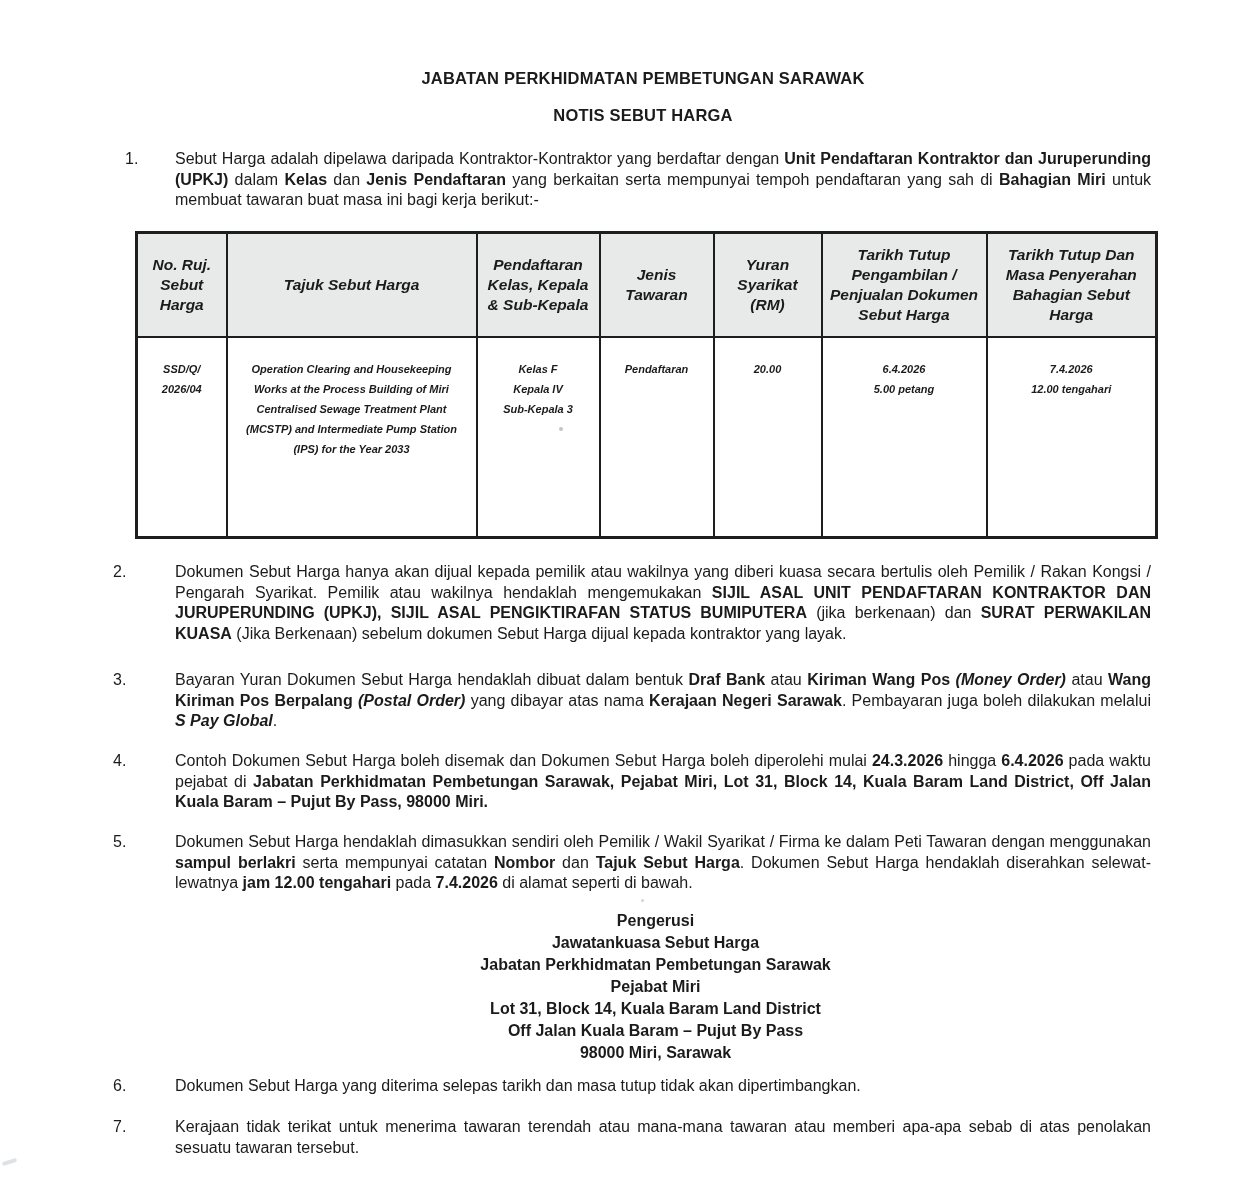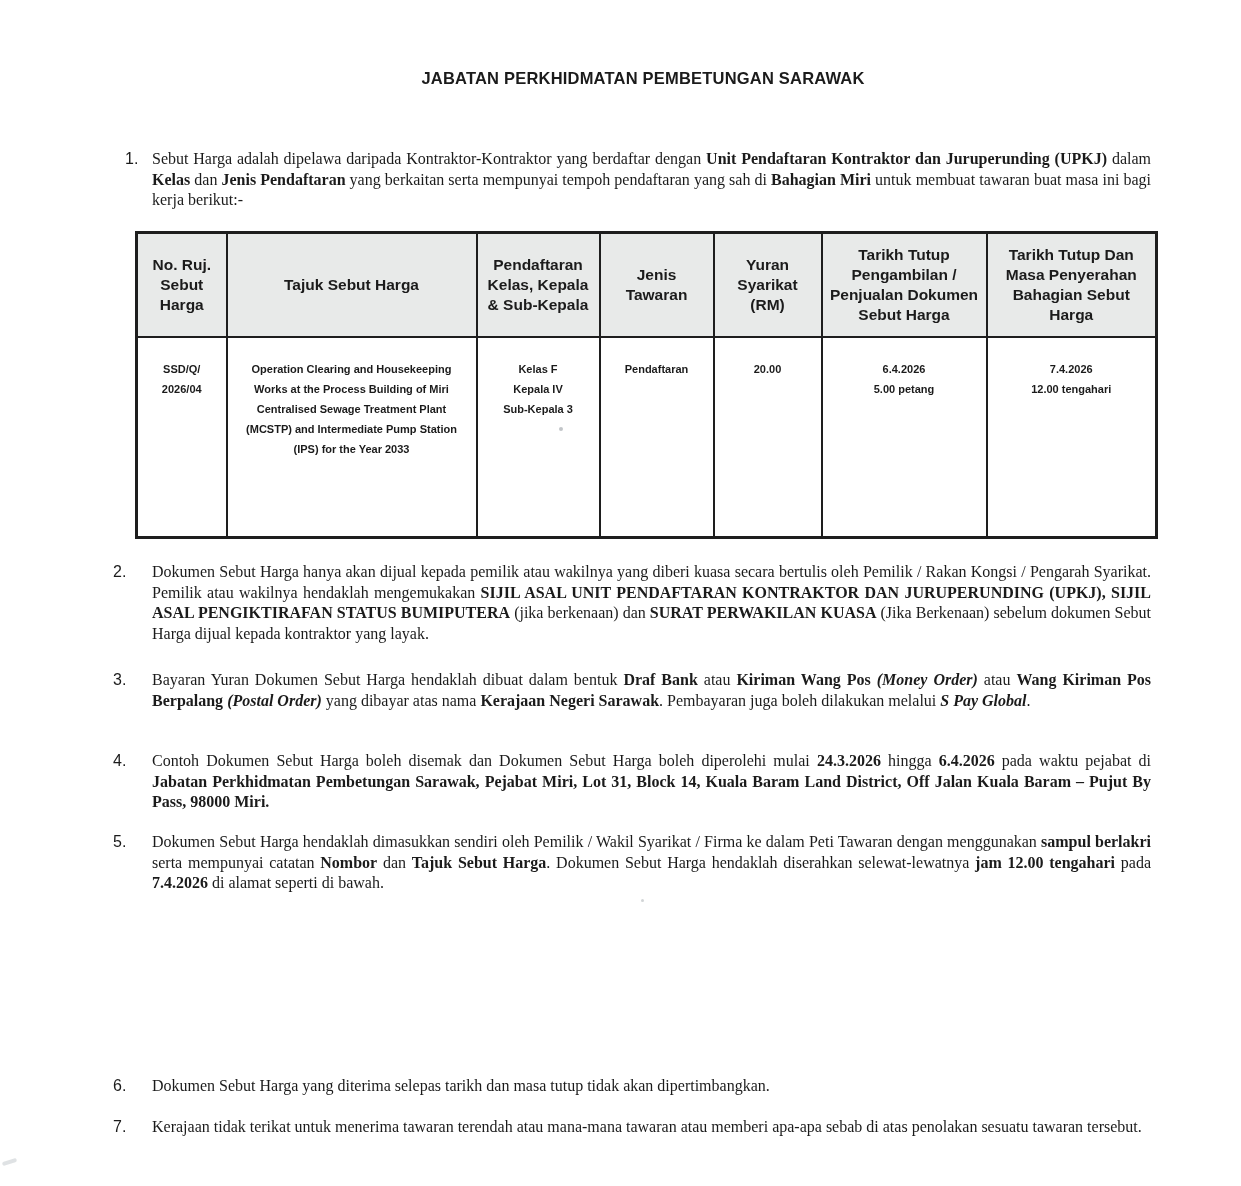--- a/index.html
+++ b/index.html
@@ -17,34 +17,34 @@
   .doc-title, .doc-subtitle {
     left:135px; right:90px; text-align:center;
     font-size:16.5px; font-weight:bold; letter-spacing:.2px;
   }
   .doc-title    { top:69px;  }
   .doc-subtitle { top:106px; }
 
   
   .clause { left:113px; right:90px; font-size:16px; line-height:20.6px; }
   .clause .num  { position:absolute; left:0; top:0; width:40px; }
-  .clause .body { margin-left:39px; text-align:justify;font-family:Liberation Serif, serif; }
+  .clause .body { margin-left:62px; text-align:justify; }
   .clause .body span.b { font-weight:bold; }
   .clause .body span.i { font-style:italic; }
   #c1 { top:149px; }
   #c1 .num { padding-left:12px; }
   #c2 { top:562px; }
   #c3 { top:670px; }
   #c4 { top:751px; }
   #c5 { top:832px; }
   #c6 { top:1076px; }
   #c7 { top:1117px; }
 
   
-  .table-wrap { top:231px; left:135px; width:861px; }
+  .table-wrap { top:231px; left:135px; width:861px;font-style:italic; }
   table.tender {
     width:1020px; border-collapse:collapse; table-layout:fixed;
     border:3px solid var(--border,#1e1e1e);
   }
   table.tender th, table.tender td {
     border:2px solid var(--border,#1e1e1e);
     font-weight:bold; text-align:center;
   }
   table.tender th {
     background:var(--header_bg,#e8eae9);
@@ -74,20 +74,21 @@
   .speck-1 { top:427px; left:559px; width:4px; height:4px; background:#8f969b; opacity:.55; border-radius:50%; }
   .speck-2 { top:899px; left:641px; width:3px; height:3px; background:#9aa0a5; opacity:.45; border-radius:50%; }
   .mark-1  { top:1160px; left:2px; width:15px; height:4px; background:#c9ced2; opacity:.6; border-radius:2px; transform:rotate(-18deg); }
 </style>
 </head>
 <body>
 
 <div class="page">
 
   <div class="abs doc-title">JABATAN PERKHIDMATAN PEMBETUNGAN SARAWAK</div>
+  <div class="abs doc-subtitle">NOTIS SEBUT HARGA</div>
 
   <div class="abs clause" id="c1">
     <span class="num">1.</span>
     <div class="body"><span>Sebut Harga adalah dipelawa daripada Kontraktor-Kontraktor yang berdaftar dengan </span><span class="b">Unit Pendaftaran Kontraktor dan Juruperunding (UPKJ)</span><span> dalam </span><span class="b">Kelas</span><span> dan </span><span class="b">Jenis Pendaftaran</span><span> yang berkaitan serta mempunyai tempoh pendaftaran yang sah di </span><span class="b">Bahagian Miri</span><span> untuk membuat tawaran buat masa ini bagi kerja berikut:-</span></div>
   </div>
 
   <div class="abs table-wrap">
     <table class="tender">
       <colgroup>
         <col class="c-ref">
@@ -136,20 +137,21 @@
   <div class="abs clause" id="c4">
     <span class="num">4.</span>
     <div class="body"><span>Contoh Dokumen Sebut Harga boleh disemak dan Dokumen Sebut Harga boleh diperolehi mulai </span><span class="b">24.3.2026</span><span> hingga </span><span class="b">6.4.2026</span><span> pada waktu pejabat di </span><span class="b">Jabatan Perkhidmatan Pembetungan Sarawak, Pejabat Miri, Lot 31, Block 14, Kuala Baram Land District, Off Jalan Kuala Baram – Pujut By Pass, 98000 Miri.</span></div>
   </div>
 
   <div class="abs clause" id="c5">
     <span class="num">5.</span>
     <div class="body"><span>Dokumen Sebut Harga hendaklah dimasukkan sendiri oleh Pemilik / Wakil Syarikat / Firma ke dalam Peti Tawaran dengan menggunakan </span><span class="b">sampul berlakri</span><span> serta mempunyai catatan </span><span class="b">Nombor</span><span> dan </span><span class="b">Tajuk Sebut Harga</span><span>. Dokumen Sebut Harga hendaklah diserahkan selewat-lewatnya </span><span class="b">jam 12.00 tengahari</span><span> pada </span><span class="b">7.4.2026</span><span> di alamat seperti di bawah.</span></div>
   </div>
 
+  <div class="abs addr">Pengerusi<br>Jawatankuasa Sebut Harga<br>Jabatan Perkhidmatan Pembetungan Sarawak<br>Pejabat Miri<br>Lot 31, Block 14, Kuala Baram Land District<br>Off Jalan Kuala Baram – Pujut By Pass<br>98000 Miri, Sarawak</div>
 
   <div class="abs clause" id="c6">
     <span class="num">6.</span>
     <div class="body"><span>Dokumen Sebut Harga yang diterima selepas tarikh dan masa tutup tidak akan dipertimbangkan.</span></div>
   </div>
 
   <div class="abs clause" id="c7">
     <span class="num">7.</span>
     <div class="body"><span>Kerajaan tidak terikat untuk menerima tawaran terendah atau mana-mana tawaran atau memberi apa-apa sebab di atas penolakan sesuatu tawaran tersebut.</span></div>
   </div>

